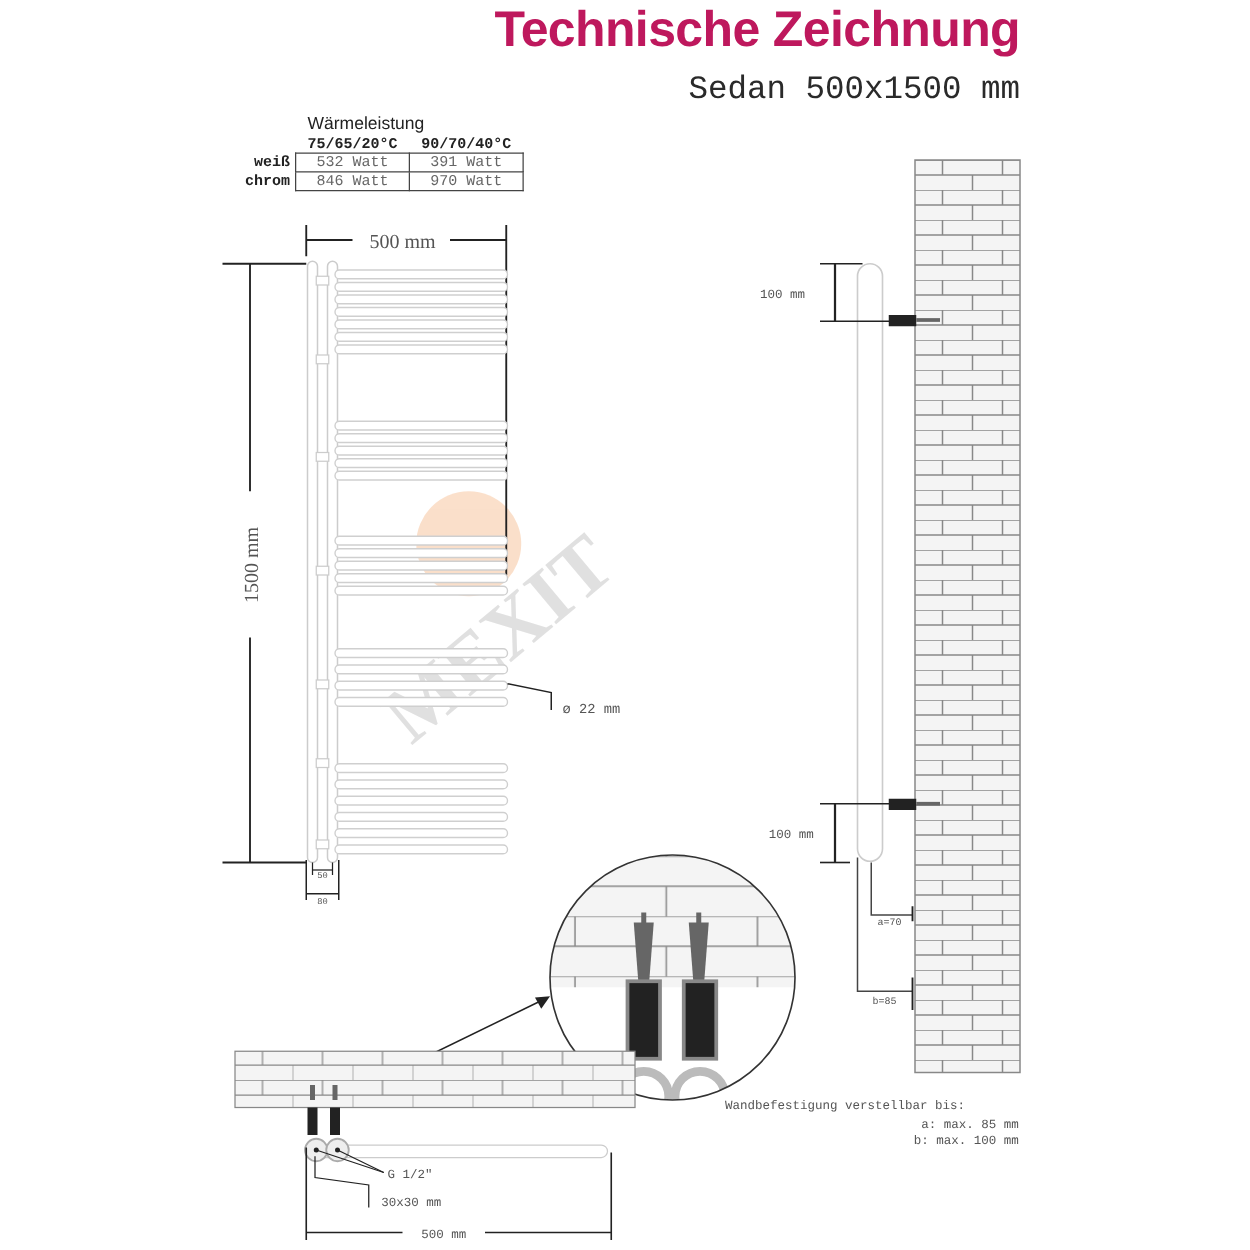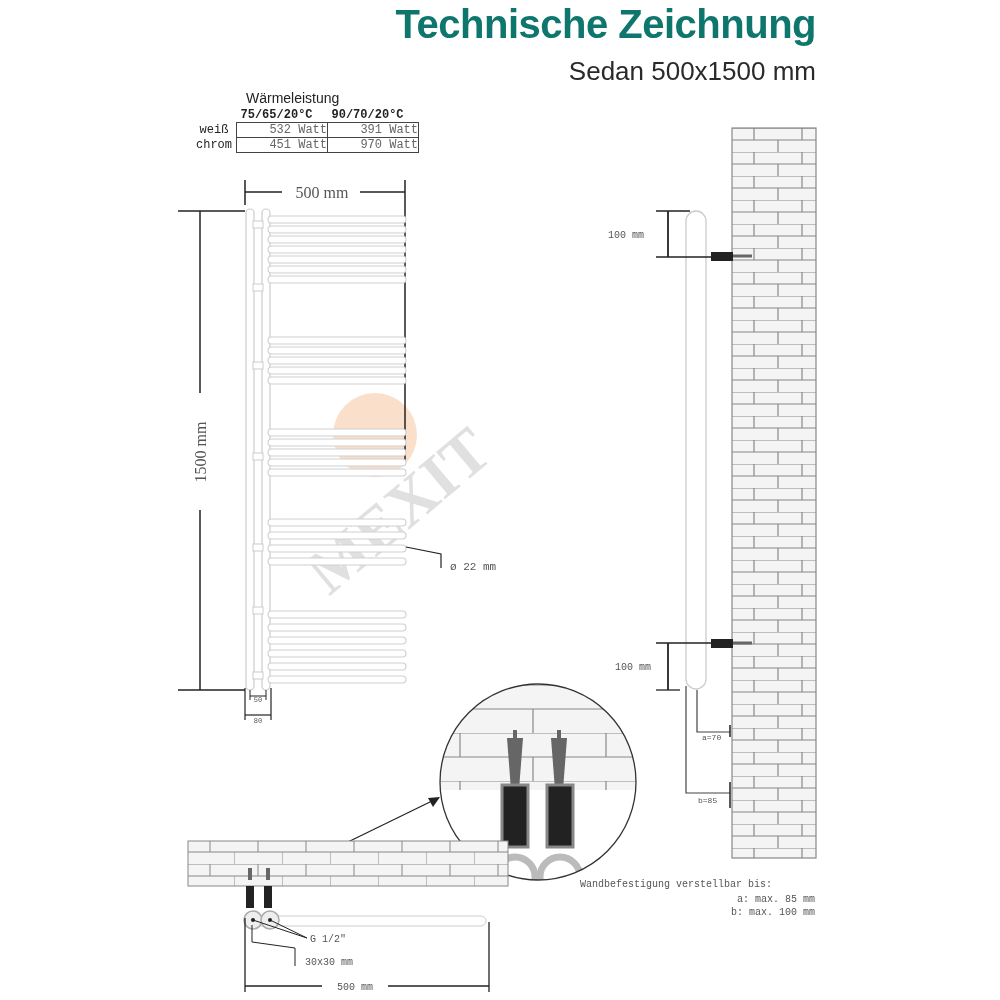--- a/index.html
+++ b/index.html
@@ -1,49 +1,49 @@
 <!DOCTYPE html>
 <html><head>
   <meta charset="utf-8">
   <style>
     html, body { margin: 0; padding: 0; background: #ffffff; }
     body { width: 1000px; height: 1000px; position: relative; overflow: hidden; font-family: "Liberation Sans", sans-serif; }
-    .title { position: absolute; right: 184px; top: 2px; font-family: "Liberation Sans", sans-serif; font-weight: bold; font-size: 40px; color: #0f766e; letter-spacing: -0.5px; }
-    .subtitle { position: absolute; right: 184px; top: 56px; font-family: Liberation Sans, sans-serif; font-size: 26px; color: #2a2a2a; }
+    .title { position: absolute; right: 184px; top: 2px; font-family: "Liberation Sans", sans-serif; font-weight: bold; font-size: 40px; color: #be185d; letter-spacing: -0.5px; }
+    .subtitle { position: absolute; right: 184px; top: 56px; font-family: Liberation Mono, monospace; font-size: 26px; color: #2a2a2a; }
     .heat-title { position: absolute; left: 246px; top: 90px; font-family: "Liberation Sans", sans-serif; font-weight: normal; font-size: 14px; color: #222; }
     table.heat { position: absolute; left: 196px; top: 108px; border-collapse: collapse; font-family: "Liberation Mono", monospace; font-size: 12px; }
-    table.heat th { font-weight: bold; color: #222; padding: 0 4px; text-align: left; height: 14px; }
-    table.heat td.rowlabel { font-weight: normal; color: #222; text-align: center; padding: 0 4px 0 0; }
-    table.heat td.val { border: 1px solid #444; color: #666; text-align: right; width: 90px; height: 13px; padding: 0; margin-left: 28px; }
+    table.heat th { font-weight: bold; color: #222; padding: 0 4px; text-align: center; height: 14px; }
+    table.heat td.rowlabel { font-weight: bold; color: #222; text-align: right; padding: 0 4px 0 0; }
+    table.heat td.val { border: 1px solid #444; color: #666; text-align: center; width: 90px; height: 13px; padding: 0; margin-left: 28px; }
     svg.drawing { position: absolute; left: 0; top: 0; }
     .lbl { font-family: "Liberation Mono", monospace; fill: #555; }
     .lbl-serif { font-family: "Liberation Serif", serif; fill: #555; }
   </style>
 </head>
 <body>
 
 <div class="title">Technische Zeichnung</div>
 <div class="subtitle">Sedan 500x1500 mm</div>
 
 <div class="heat-title">Wärmeleistung</div>
 <table class="heat">
   <tbody>
       <tr>
     <th></th>
     <th>75/65/20°C</th>
-    <th>90/70/20°C</th>
+    <th>90/70/40°C</th>
   </tr>
   <tr>
     <td class="rowlabel">weiß</td>
     <td class="val">532 Watt</td>
     <td class="val">391 Watt</td>
   </tr>
   <tr>
     <td class="rowlabel">chrom</td>
-    <td class="val">451 Watt</td>
+    <td class="val">846 Watt</td>
     <td class="val">970 Watt</td>
   </tr>
 </tbody>
   </table>
 
 <svg class="drawing" width="1000" height="1000" viewBox="0 0 1000 1000" xmlns="http://www.w3.org/2000/svg">
   <defs>
     <pattern id="brick" width="48" height="24" patternUnits="userSpaceOnUse" x="732" y="128">
       <rect width="48" height="24" fill="#f4f4f4"></rect>
       <path d="M0 0 H48 M0 12 H48 M22 0 V12 M46 12 V24" stroke="#888" stroke-width="1.2" fill="none"></path>

